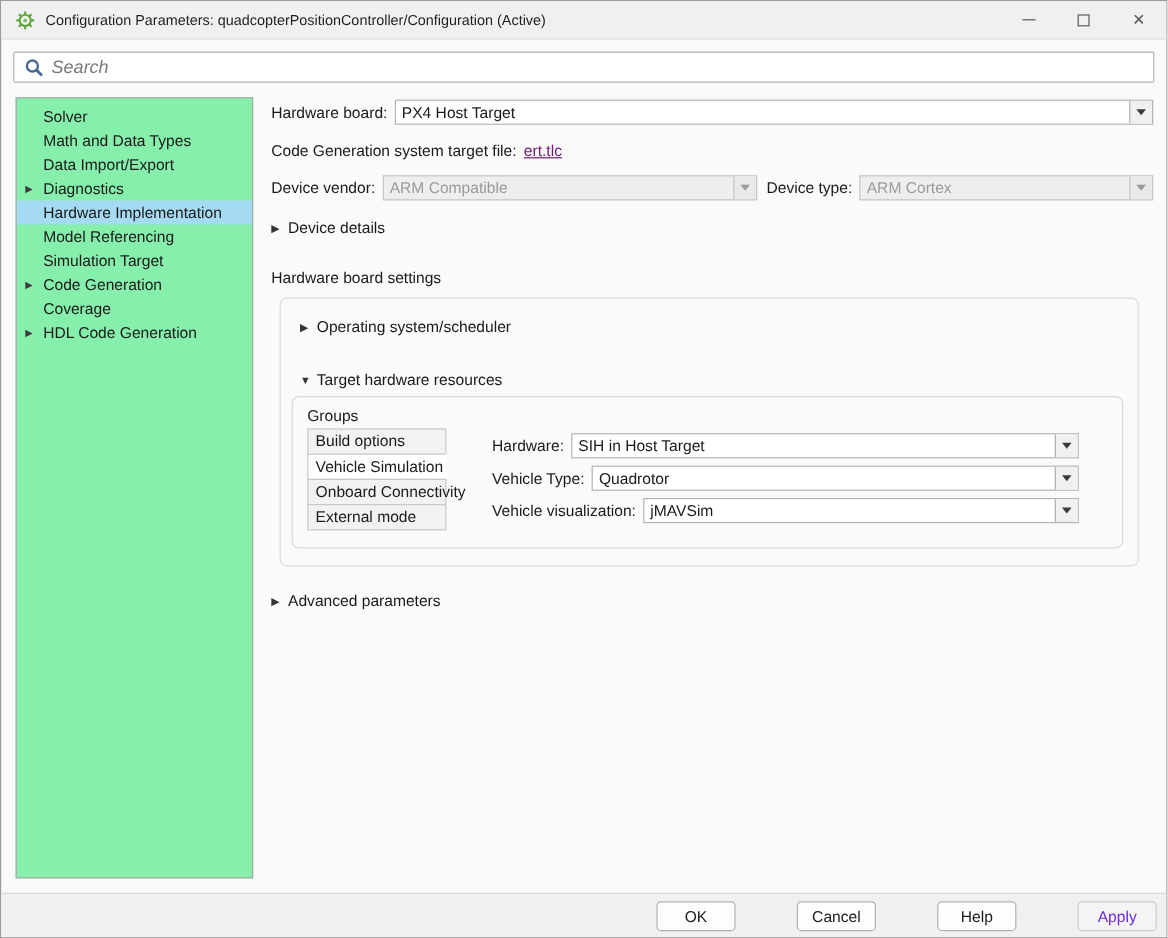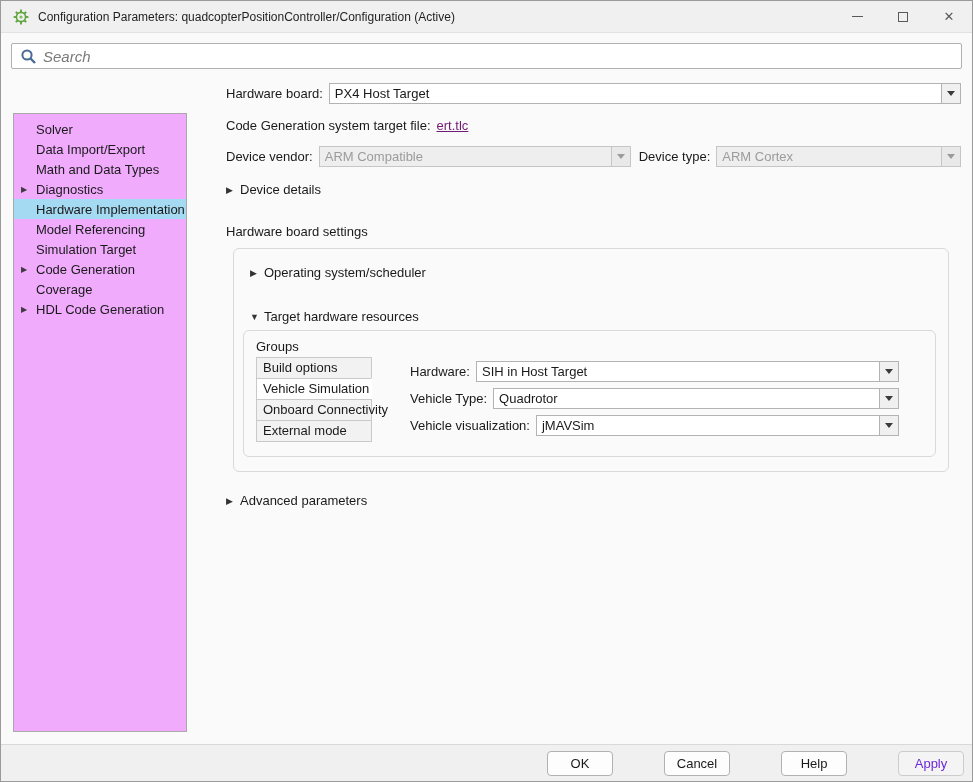--- a/index.html
+++ b/index.html
@@ -20,21 +20,21 @@
 
   
   .search-row { position:absolute; top:33px; left:0; right:0; height:43px; padding:9px 10px 8px 10px; }
   .search-box { display:flex; align-items:center; height:26px; background:#fff; border:1px solid #b0b0b0; border-radius:2px; }
   .search-box svg { margin:0 6px 0 8px; flex:0 0 auto; }
   .search-box input { flex:1; border:none; outline:none; background:transparent; font-family:"Liberation Sans", sans-serif; font-size:15px; color:#333; height:22px; }
   .search-box input::placeholder { font-style:italic; color:#7a7a7a; }
 
   
   .bodyarea { position:absolute; top:76px; left:0; right:0; bottom:37px; }
-  .sidebar { position:absolute; left:12px; top:4px; width:174px; bottom:12px; background:#f0abfc; border:1px solid #a9a9a9; padding-top:5px; overflow:hidden;margin-top:32px; }
+  .sidebar { position:absolute; left:12px; top:4px; width:198px; bottom:12px; background:#86efac; border:1px solid #a9a9a9; padding-top:5px; overflow:hidden; }
   .side-item { display:flex; align-items:center; height:20px; cursor:default; }
   .side-item .arrow-slot { width:15px; margin-left:7px; font-size:8px; color:#3d3d3d; text-align:left; flex:0 0 auto; }
   .side-item .side-label { white-space:nowrap; }
   .side-item.selected { background:#a4daf2; }
 
   .content { position:absolute; left:225px; right:11px; top:0; bottom:0; }
 
   .row { display:flex; align-items:center; }
   .lbl { white-space:nowrap; }
 
@@ -119,25 +119,25 @@
 
   <div class="bodyarea">
 
     <div class="sidebar">
       <div class="side-item">
           <span class="arrow-slot"></span>
           <span class="side-label">Solver</span>
         </div>
       <div class="side-item">
           <span class="arrow-slot"></span>
+          <span class="side-label">Math and Data Types</span>
+        </div>
+      <div class="side-item">
+          <span class="arrow-slot"></span>
           <span class="side-label">Data Import/Export</span>
-        </div>
-      <div class="side-item">
-          <span class="arrow-slot"></span>
-          <span class="side-label">Math and Data Types</span>
         </div>
       <div class="side-item">
           <span class="arrow-slot">▶</span>
           <span class="side-label">Diagnostics</span>
         </div>
       <div class="side-item selected">
           <span class="arrow-slot"></span>
           <span class="side-label">Hardware Implementation</span>
         </div>
       <div class="side-item">

